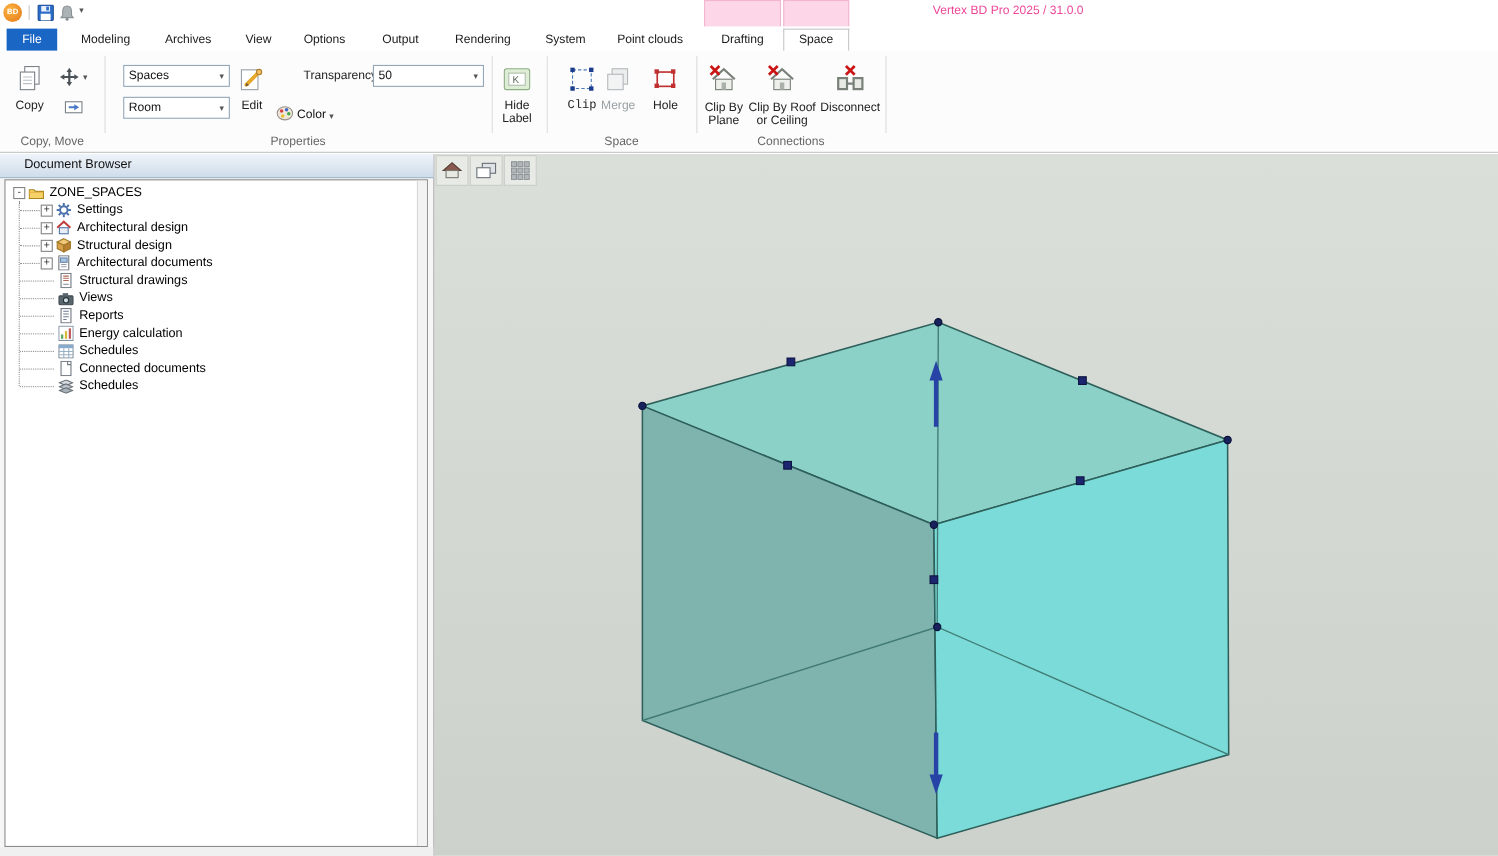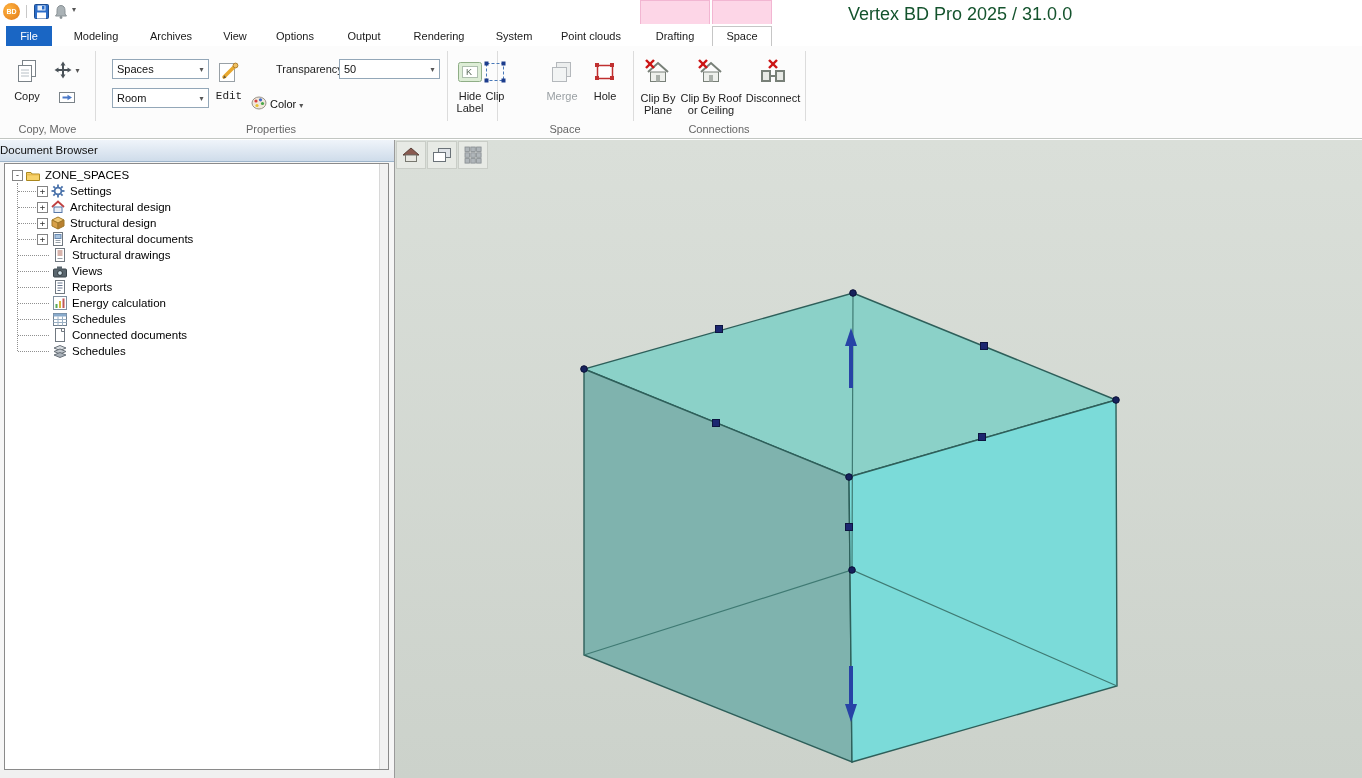--- a/index.html
+++ b/index.html
@@ -9,21 +9,21 @@
 
   
   .titlebar { position:absolute; left:0; top:0; width:100%; height:24px; background:#fff; }
   .bd-logo { position:absolute; left:3px; top:3px; width:17px; height:17px; border-radius:50%;
              background:radial-gradient(circle at 35% 35%, #ffb340, #e07818);
              color:#fff; font-size:7px; font-weight:bold; display:flex; align-items:center; justify-content:center; }
   .qat-sep { position:absolute; left:26px; top:5px; width:1px; height:13px; background:#c8c8c8; }
   .qat-btn { position:absolute; top:3px; width:18px; height:17px; display:flex; align-items:center; justify-content:center; }
   .qat-save { left:32px; } .qat-bell { left:52px; }
   .qat-caret { position:absolute; left:72px; top:5px; font-size:8px; color:#555; }
-  .title-text { position:absolute; left:848px; top:4px; font-size:18px; color:#14532d; white-space:nowrap; }
+  .title-text { position:absolute; left:848px; top:4px; font-size:11px; color:#ec4899; white-space:nowrap; }
 
   
   .pink { position:absolute; top:0; height:26px; background:#fdd6e7; border:1px solid #f2b6d2; z-index:3; }
   .pink-a { left:640px; width:70px; } .pink-b { left:712px; width:60px; }
 
   
   .tabrow { position:absolute; left:0; top:24px; width:100%; height:22px; background:#fff; z-index:4; }
   .tab { position:absolute; top:2px; height:20px; line-height:20px; text-align:center;
          font-size:11px; color:#1a1a1a; cursor:default; }
   .tab-file { background:#1a66c4; color:#fff; }
@@ -43,21 +43,21 @@
   .combo { position:absolute; height:20px; background:#fff; border:1px solid #93a7b8; display:flex; align-items:center; font-size:11px; }
   .combo-text { flex:1; padding-left:4px; white-space:nowrap; overflow:hidden; }
   .combo-arrow { width:13px; text-align:center; color:#555; font-size:8px; flex:none; }
   .static-label { position:absolute; font-size:11px; color:#222; white-space:nowrap; }
   .caret { font-size:8px; color:#555; }
 
   
   .docpanel { position:absolute; left:0; top:140px; width:395px; bottom:0; background:#f6f6f6;
               border-right:1px solid #9a9a9a; }
   .dochead { height:22px; background:linear-gradient(#eff4fa,#cfdcea); border-bottom:1px solid #9db4ca;
-             font-size:11.5px; color:#111; line-height:21px; padding-left:0; }
+             font-size:11.5px; color:#111; line-height:21px; padding-left:22px; }
   .treebox { position:absolute; left:4px; top:23px; right:5px; bottom:8px; background:#fff;
              border:1px solid #8a8a8a; overflow:hidden; }
   .vscroll { position:absolute; right:0; top:0; bottom:0; width:9px; background:#f2f2f2; border-left:1px solid #d8d8d8; }
   .hstrip { position:absolute; left:0; right:0; bottom:0; height:8px; background:#f0f0f0; }
   .tree { position:relative; padding-top:3px; font-size:11.5px; color:#000; }
   .vline { position:absolute; left:12px; top:19px; height:168px; width:1px; border-left:1px dotted #909090; }
   .trow { height:16px; display:flex; align-items:center; white-space:nowrap; }
   .trow.root { padding-left:7px; }
   .trow.child { padding-left:12px; }
   .exp { width:11px; height:11px; border:1px solid #848484; background:#fff; font-size:9px; line-height:8px;
@@ -157,21 +157,21 @@
     <div class="rgroup-label" style="left:0;width:95px;">Copy, Move</div>
 
     <div class="combo" style="left:112px;top:13px;width:97px;">
       <span class="combo-text">Spaces</span>
       <span class="combo-arrow">▾</span>
     </div>
     <div class="combo" style="left:112px;top:42px;width:97px;">
       <span class="combo-text">Room</span>
       <span class="combo-arrow">▾</span>
     </div>
-    <div class="rbtn" style="left:211px;top:8px;width:36px;font-family:Liberation Mono, monospace;">
+    <div class="rbtn" style="left:211px;top:8px;width:36px;">
       <span class="ric">
         <svg width="24" height="24">
             <rect x="2.5" y="3.5" width="15" height="18" fill="#fff" stroke="#98a0a6"></rect>
             <path d="M7,17 L17,7" stroke="#e8a82e" stroke-width="3.5" stroke-linecap="round"></path>
             <path d="M6,18.5 l1.2,-3.2 2.2,2.2 z" fill="#6b5b3b"></path>
             <circle cx="18.5" cy="5.5" r="2.4" fill="#f0c060" stroke="#b08030"></circle>
           </svg>
       </span>
       <span class="lbl">Edit</span>
     </div>
@@ -200,21 +200,21 @@
             <rect x="1.5" y="1.5" width="23" height="19" rx="2" fill="#ddedd6" stroke="#8fae86"></rect>
             <rect x="5.5" y="5.5" width="15" height="11" fill="#fff" stroke="#aebfae"></rect>
             <text x="9" y="14" font-size="9" fill="#5a6a5a">K</text>
           </svg>
       </span>
       <span class="lbl">Hide</span>
       <span class="lbl">Label</span>
     </div>
     <div class="rsep" style="left:497px;"></div>
 
-    <div class="rbtn" style="left:477px;top:8px;width:36px;">
+    <div class="rbtn" style="left:511px;top:8px;width:36px;font-family:Liberation Mono, monospace;">
       <span class="ric">
         <svg width="24" height="24">
             <rect x="3.5" y="3.5" width="17" height="17" fill="none" stroke="#4878b8" stroke-dasharray="3,2"></rect>
             <g fill="#1c3c8c">
               <rect x="1.5" y="1.5" width="4" height="4"></rect>
               <rect x="18.5" y="1.5" width="4" height="4"></rect>
               <rect x="1.5" y="18.5" width="4" height="4"></rect>
               <rect x="18.5" y="18.5" width="4" height="4"></rect>
             </g>
           </svg>

